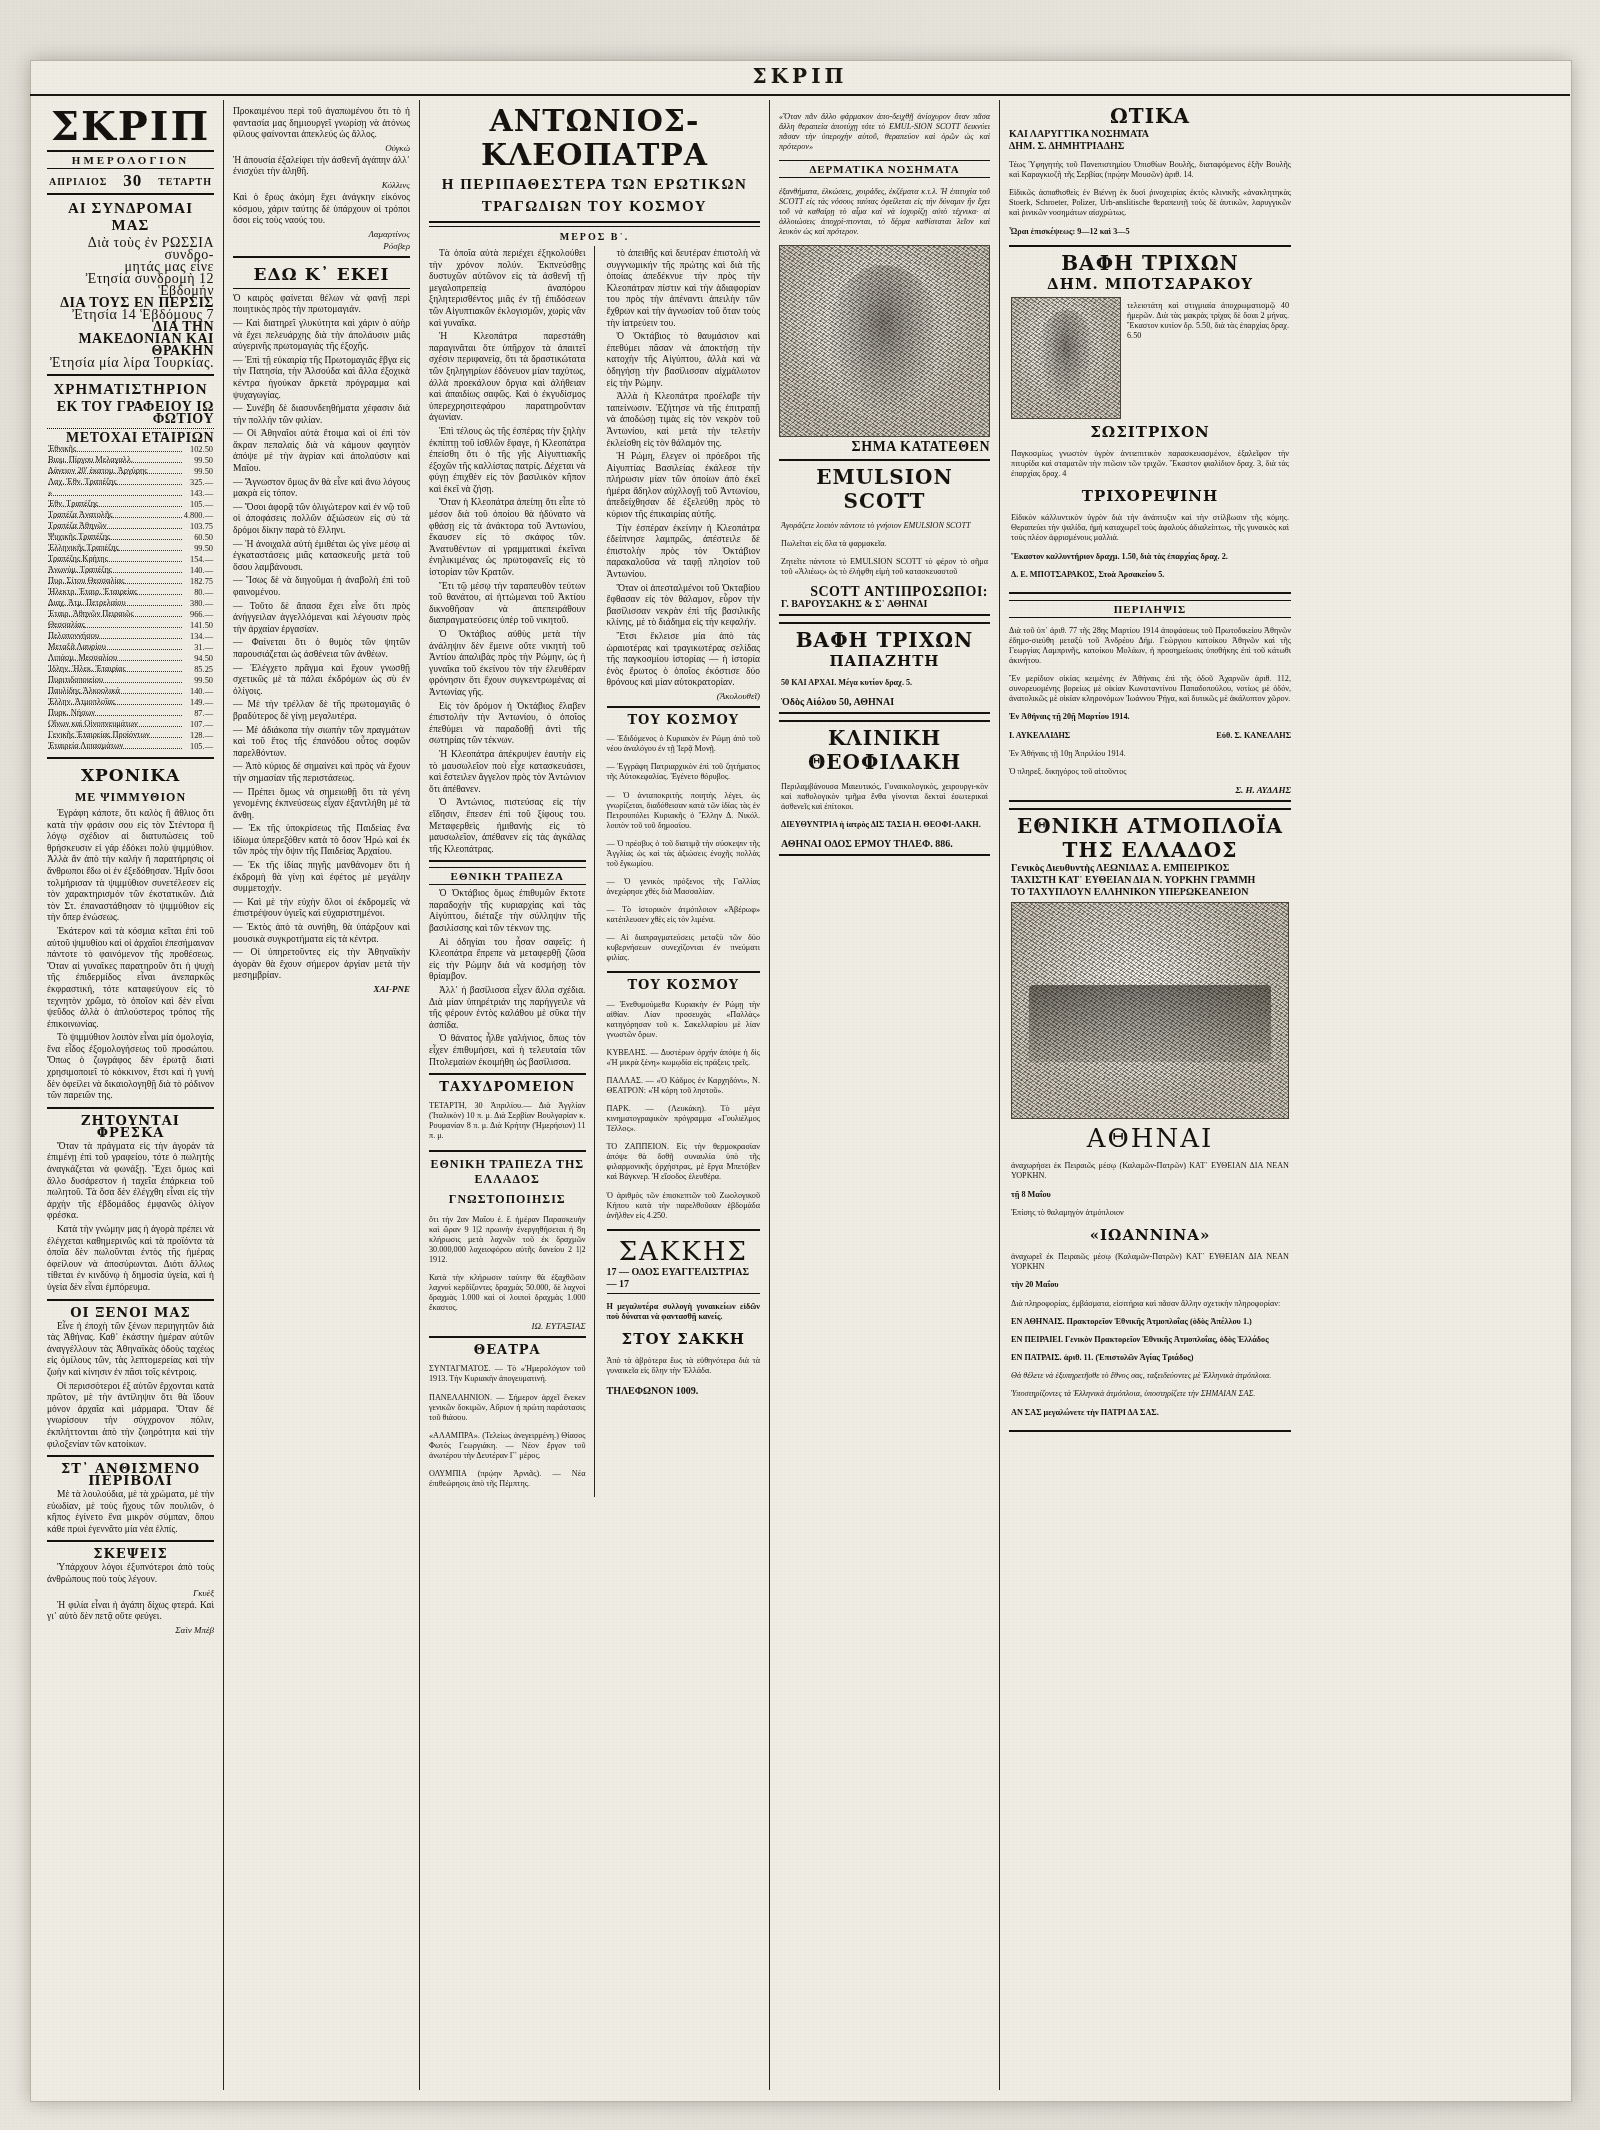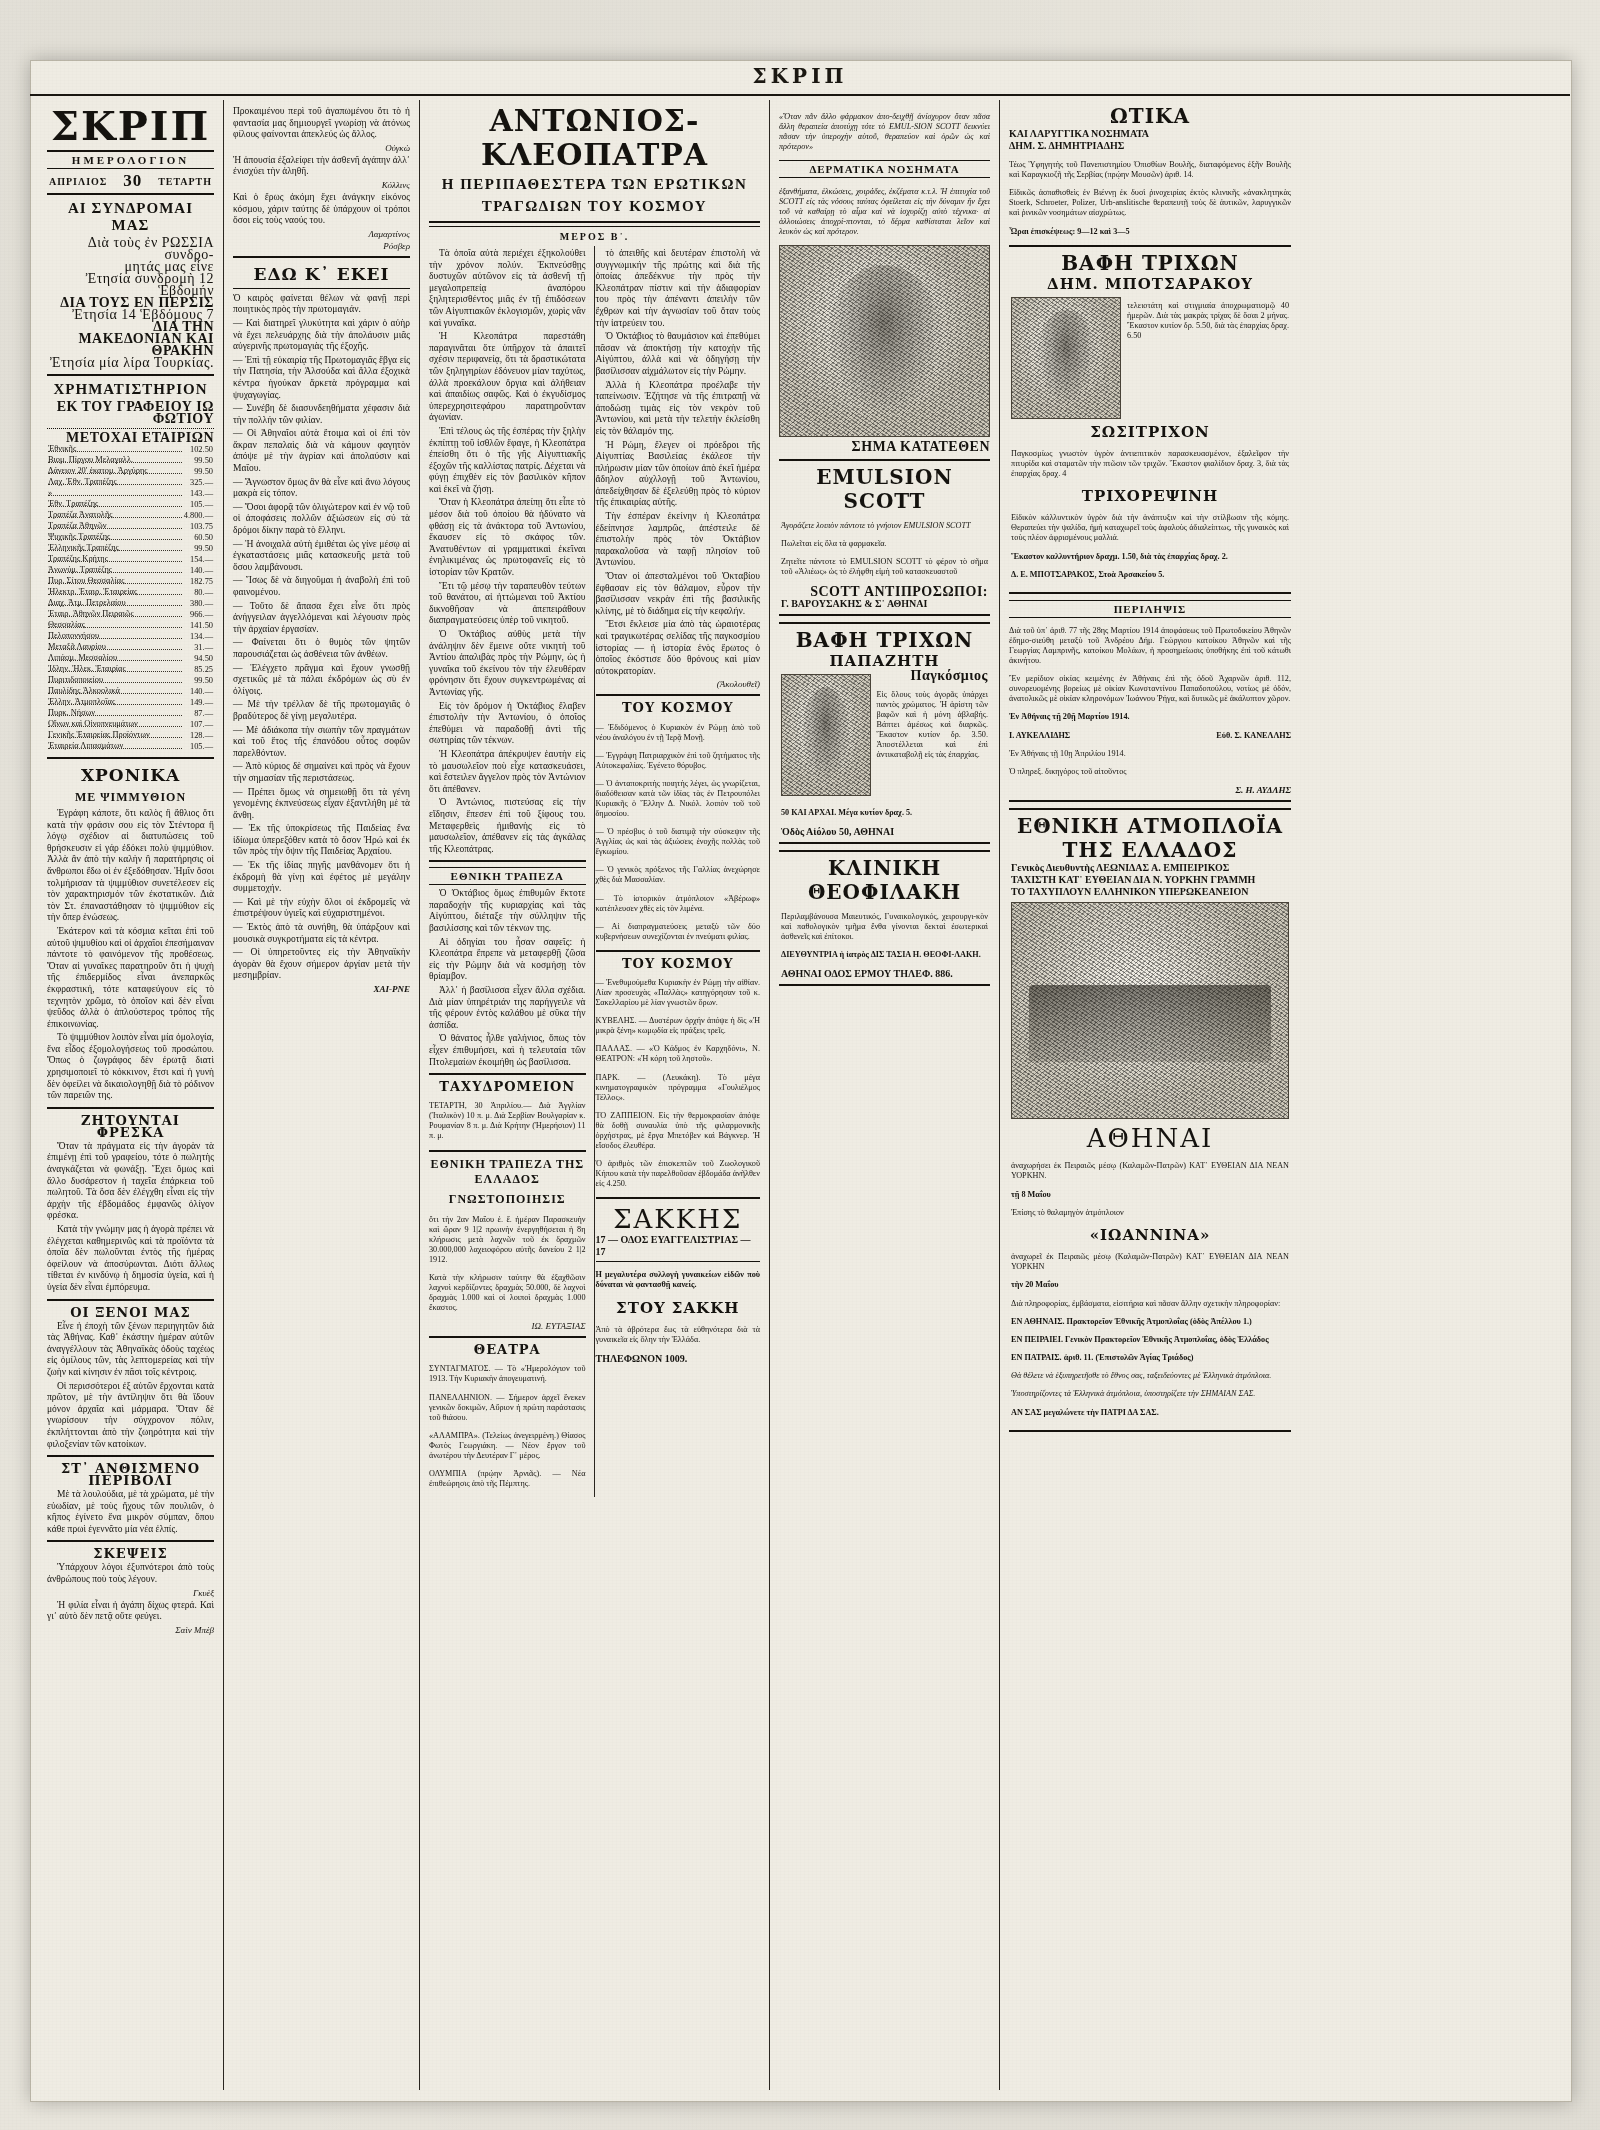--- a/index.html
+++ b/index.html
@@ -445,21 +445,21 @@
           <div class="sig">ΙΩ. ΕΥΤΑΞΙΑΣ</div>
 
           <div class="rule2"></div>
           <div class="colhead sm">ΘΕΑΤΡΑ</div>
           <p class="tiny">ΣΥΝΤΑΓΜΑΤΟΣ. — Τὸ «Ἡμερολόγιον τοῦ 1913. Τὴν Κυριακὴν ἀπογευματινή.</p>
           <p class="tiny">ΠΑΝΕΛΛΗΝΙΟΝ. — Σήμερον ἀρχεῖ ἕνεκεν γενικῶν δοκιμῶν, Αὔριον ἡ πρώτη παράστασις τοῦ θιάσου.</p>
           <p class="tiny">«ΑΛΑΜΠΡΑ». (Τελείως ἀνεγειρμένη.) Θίασος Φωτὸς Γεωργιάκη. — Νέον ἔργον τοῦ ἀνωτέρου τὴν Δευτέραν Γ᾽ μέρος.</p>
           <p class="tiny">ΟΛΥΜΠΙΑ (πρῴην Ἀρνιᾶς). — Νέα ἐπιθεώρησις ἀπὸ τῆς Πέμπτης.</p>
         </div>
 
-        <div style="width:50%;padding-left:1px;box-sizing:border-box;">
+        <div style="width:50%;padding-left:12px;box-sizing:border-box;">
           <p class="txt ind">τὸ ἀπειθῆς καὶ δευτέραν ἐπιστολὴ νὰ συγγνωμικήν τῆς πρώτης καὶ διὰ τῆς ὁποίας ἀπεδέκνυε τὴν πρὸς τὴν Κλεοπάτραν πίστιν καὶ τὴν ἀδιαφορίαν του πρὸς τὴν ἀπέναντι ἀπειλὴν τῶν ἔχθρων καὶ τὴν ἀγνωσίαν τοῦ ὅταν τοὺς τὴν ἰατρεύειν του.</p>
           <p class="txt ind">Ὁ Ὀκτάβιος τὸ θαυμάσιον καὶ ἐπεθύμει πᾶσαν νὰ ἀποκτήσῃ τὴν κατοχὴν τῆς Αἰγύπτου, ἀλλὰ καὶ νὰ ὁδηγήσῃ τὴν βασίλισσαν αἰχμάλωτον εἰς τὴν Ρώμην.</p>
           <p class="txt ind">Ἀλλὰ ἡ Κλεοπάτρα προέλαβε τὴν ταπείνωσιν. Ἐζήτησε νὰ τῆς ἐπιτραπῇ νὰ ἀποδώσῃ τιμὰς εἰς τὸν νεκρὸν τοῦ Ἀντωνίου, καὶ μετὰ τὴν τελετὴν ἐκλείσθη εἰς τὸν θάλαμόν της.</p>
           <p class="txt ind">Ἡ Ρώμη, ἔλεγεν οἱ πρόεδροι τῆς Αἰγυπτίας Βασιλείας ἐκάλεσε τὴν πλήρωσιν μίαν τῶν ὁποίων ἀπὸ ἐκεῖ ἡμέρα ἄδηλον αὐχλλογῇ τοῦ Ἀντωνίου, ἀπεδείχθησαν δὲ ἐξελεύθῃ πρὸς τὸ κύριον τῆς ἐπικαιρίας αὐτῆς.</p>
           <p class="txt ind">Τὴν ἐσπέραν ἐκείνην ἡ Κλεοπάτρα ἐδείπνησε λαμπρῶς, ἀπέστειλε δὲ ἐπιστολὴν πρὸς τὸν Ὀκτάβιον παρακαλοῦσα νὰ ταφῇ πλησίον τοῦ Ἀντωνίου.</p>
           <p class="txt ind">Ὅταν οἱ ἀπεσταλμένοι τοῦ Ὀκταβίου ἔφθασαν εἰς τὸν θάλαμον, εὗρον τὴν βασίλισσαν νεκρὰν ἐπὶ τῆς βασιλικῆς κλίνης, μὲ τὸ διάδημα εἰς τὴν κεφαλήν.</p>
           <p class="txt ind">Ἔτσι ἔκλεισε μία ἀπὸ τὰς ὡραιοτέρας καὶ τραγικωτέρας σελίδας τῆς παγκοσμίου ἱστορίας — ἡ ἱστορία ἑνὸς ἔρωτος ὁ ὁποῖος ἐκόστισε δύο θρόνους καὶ μίαν αὐτοκρατορίαν.</p>
           <div class="sig">(Ἀκολουθεῖ)</div>
 
           <div class="rule2"></div>
@@ -504,27 +504,20 @@
         <p class="tiny center i">Ἀγοράζετε λοιπὸν πάντοτε τὸ γνήσιον EMULSION SCOTT</p>
         <p class="tiny center">Πωλεῖται εἰς ὅλα τὰ φαρμακεῖα.</p>
         <p class="tiny">Ζητεῖτε πάντοτε τὸ EMULSION SCOTT τὸ φέρον τὸ σῆμα τοῦ «Ἁλιέως» ὡς τὸ ἐλήφθη εἰμὴ τοῦ κατασκευαστοῦ</p>
         <div class="sm b">SCOTT ΑΝΤΙΠΡΟΣΩΠΟΙ:</div>
         <div class="adsub">Γ. ΒΑΡΟΥΣΑΚΗΣ &amp; Σ᾽ ΑΘΗΝΑΙ</div>
       </div>
 
       <div class="adbox">
         <div class="adtitle">ΒΑΦΗ ΤΡΙΧΩΝ</div>
         <div class="adtitle s">ΠΑΠΑΖΗΤΗ</div>
-        <div style="display:flex;gap:6px;align-items:flex-start;">
-          <div class="cut face" style="width:44%;"></div>
-          <div style="width:56%;">
-            <div class="sm b">Παγκόσμιος</div>
-            <p class="tiny">Εἰς ὅλους τοὺς ἀγορᾶς ὑπάρχει παντὸς χρώματος. Ἡ ἀρίστη τῶν βαφῶν καὶ ἡ μόνη ἀβλαβής. Βάπτει ἀμέσως καὶ διαρκῶς. Ἕκαστον κυτίον δρ. 3.50. Ἀποστέλλεται καὶ ἐπὶ ἀντικαταβολῇ εἰς τὰς ἐπαρχίας.</p>
-          </div>
-        </div>
         <p class="tiny b center">50 ΚΑΙ ΑΡΧΑΙ. Μέγα κυτίον δραχ. 5.</p>
         <div class="adsub">Ὁδὸς Αἰόλου 50, ΑΘΗΝΑΙ</div>
       </div>
 
       <div class="adbox">
         <div class="adtitle">ΚΛΙΝΙΚΗ ΘΕΟΦΙΛΑΚΗ</div>
         <p class="tiny">Περιλαμβάνουσα Μαιευτικός, Γυναικολογικός, χειρουργι-κὸν καὶ παθολογικὸν τμῆμα ἔνθα γίνονται δεκταὶ ἐσωτερικαὶ ἀσθενεῖς καὶ ἐπίτοκοι.</p>
         <p class="tiny b">ΔΙΕΥΘΥΝΤΡΙΑ ἡ ἰατρὸς ΔΙΣ ΤΑΣΙΑ Η. ΘΕΟΦΙ-ΛΑΚΗ.</p>
         <div class="adsub">ΑΘΗΝΑΙ ΟΔΟΣ ΕΡΜΟΥ ΤΗΛΕΦ. 886.</div>
       </div>

